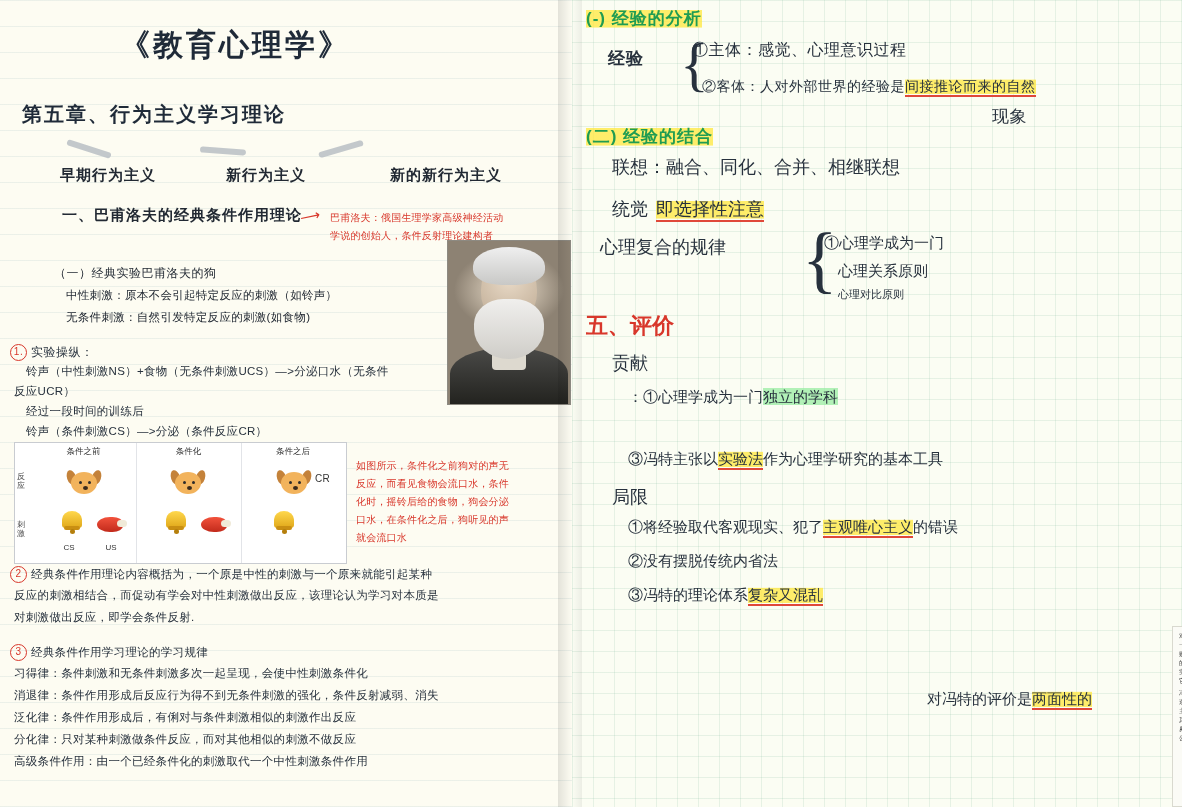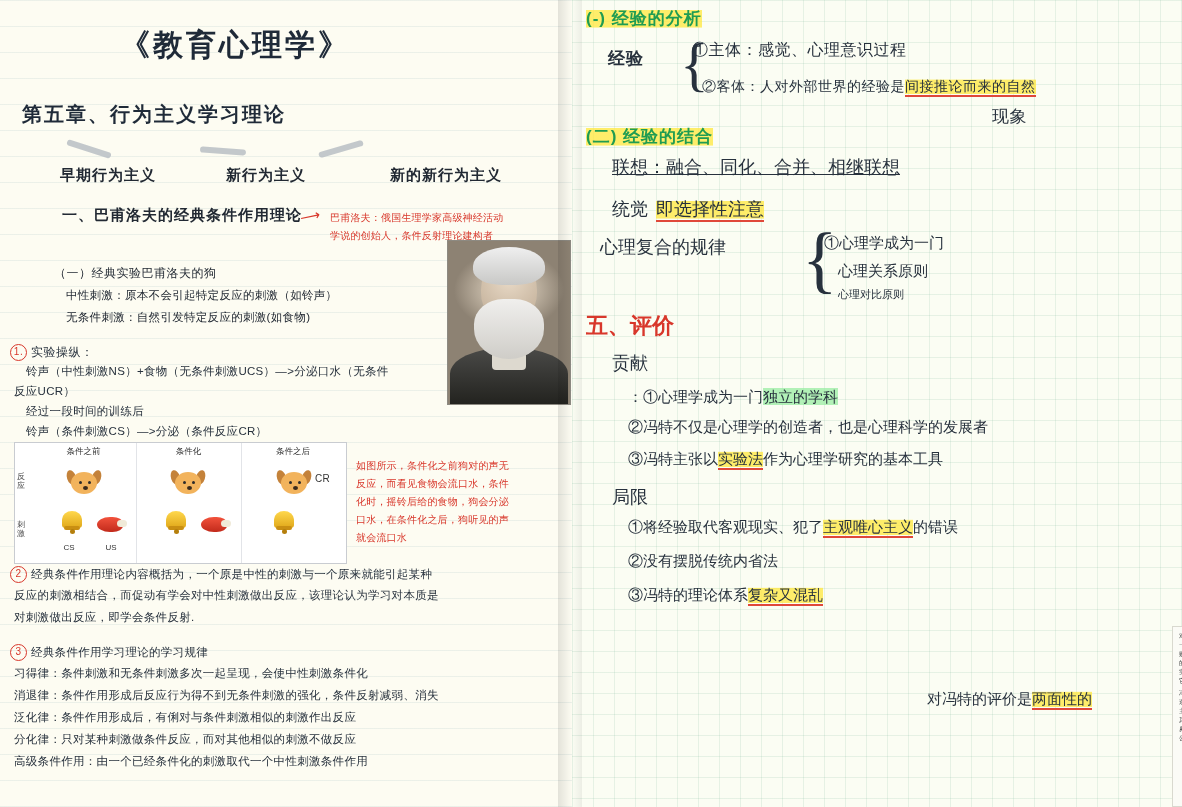--- a/index.html
+++ b/index.html
@@ -286,35 +286,34 @@
     <div class="hw h3 ink-green hl-yellow" style="left:14px;top:8px;font-size:17px;">(-) 经验的分析</div>
 
     <div class="hw h3" style="left:36px;top:48px;font-size:17px;">经验</div>
     <div class="brace big" style="left:108px;top:34px;">{</div>
     <div class="hw body" style="left:120px;top:40px;font-size:16px;">①主体：感觉、心理意识过程</div>
     <div class="hw body" style="left:130px;top:78px;font-size:14px;">②客体：人对外部世界的经验是<span class="hl-yellow u-red">间接推论而来的自然</span></div>
     <div class="hw body" style="left:420px;top:106px;font-size:17px;">现象</div>
 
     <div class="hw h3 ink-green hl-yellow" style="left:14px;top:126px;font-size:17px;">(二) 经验的结合</div>
 
-    <div class="hw" style="left:40px;top:156px;font-size:18px;text-decoration:underline;"><span>联想：</span><span>融合、同化、合并、相继联想</span></div>
+    <div class="hw" style="left:40px;top:156px;font-size:18px;"><span>联想：</span><span>融合、同化、合并、相继联想</span></div>
 
     <div class="hw" style="left:40px;top:198px;font-size:18px;"><span>统觉</span><span style="margin-left:8px;" class="hl-yellow u-red">即选择性注意</span></div>
 
     <div class="hw" style="left:28px;top:236px;font-size:18px;">心理复合的规律</div>
     <div class="brace tall" style="left:230px;top:222px;">{</div>
     <div class="hw" style="left:252px;top:234px;font-size:15px;">①心理学成为一门</div>
     <div class="hw" style="left:266px;top:262px;font-size:15px;">心理关系原则</div>
     <div class="hw" style="left:266px;top:288px;font-size:11px;">心理对比原则</div>
 
     <div class="hw ink-red" style="left:14px;top:312px;font-size:22px;font-weight:bold;">五、评价</div>
     <div class="hw" style="left:40px;top:352px;font-size:18px;">贡献</div>
 
     <div class="hw" style="left:56px;top:388px;font-size:15px;">：①心理学成为一门<span class="hl-green">独立的学科</span></div>
-    <div class="hw" style="left:56px;top:418px;font-size:15px;">②冯特不仅是心理学的创造者，也是心理科学的发展者</div>
     <div class="hw" style="left:56px;top:450px;font-size:15px;">③冯特主张以<span class="hl-yellow u-red">实验法</span>作为心理学研究的基本工具</div>
 
     <div class="hw" style="left:40px;top:486px;font-size:18px;">局限</div>
 
     <div class="hw" style="left:56px;top:518px;font-size:15px;">①将经验取代客观现实、犯了<span class="hl-yellow u-red">主观唯心主义</span>的错误</div>
     <div class="hw" style="left:56px;top:552px;font-size:15px;">②没有摆脱传统内省法</div>
     <div class="hw" style="left:56px;top:586px;font-size:15px;">③冯特的理论体系<span class="hl-yellow u-red">复杂又混乱</span></div>
 
     <div class="printed">
       <p>对冯特的评价是困难的，因为在对冯特的认识方面，心理学家内部存在着一些争论。20世纪70年代初，新的与特研究者的，他们的形象被某些牛挫败感及影者了——《实验心理学》的著述体严重抽查的了，他被称为作家的论证行了所有了自己的解读，即他不被评待花费十几年化血研究的事实。宜松冯特10卷本的《民族心理学》只不过是其晚年的表示整理，可是它所说这些文献的研究者值。</p>

